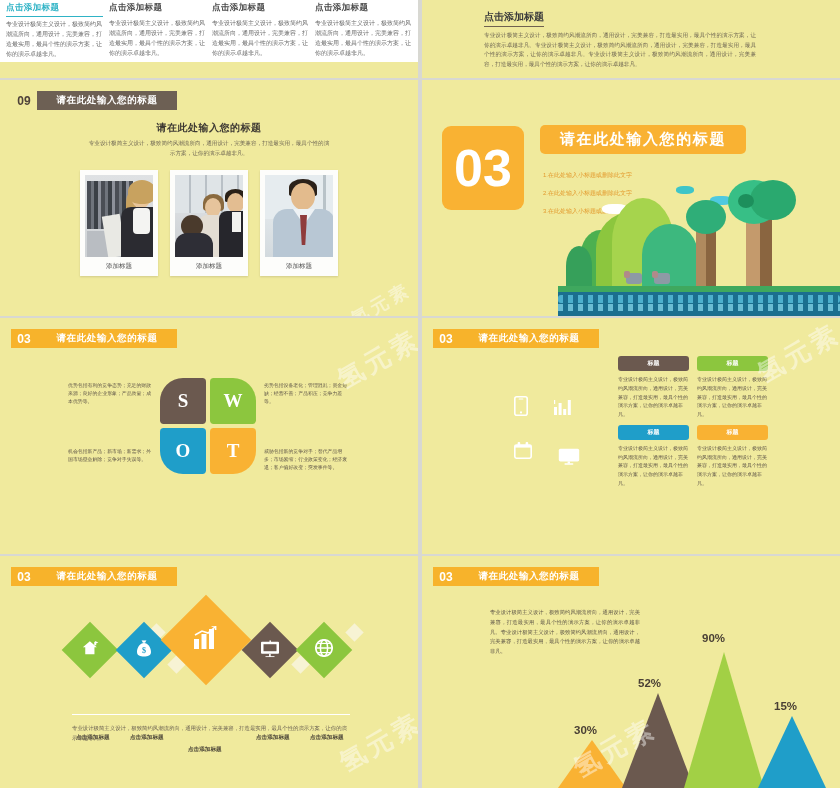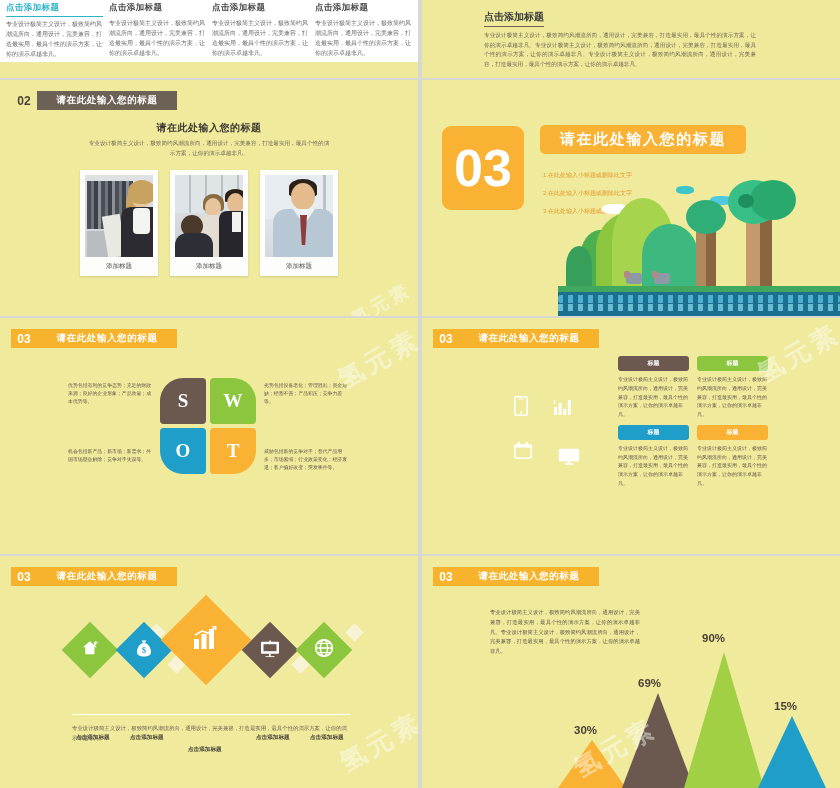--- a/index.html
+++ b/index.html
@@ -202,21 +202,21 @@
 
   <div class="slide s-topright">
     <div class="topright-inner">
       <div class="tr-h">点击添加标题</div>
       <div class="tr-p">专业设计极简主义设计，极致简约风潮流所向，通用设计，完美兼容，打造最实用，最具个性的演示方案，让你的演示卓越非凡。专业设计极简主义设计，极致简约风潮流所向，通用设计，完美兼容，打造最实用，最具个性的演示方案，让你的演示卓越非凡。专业设计极简主义设计，极致简约风潮流所向，通用设计，完美兼容，打造最实用，最具个性的演示方案，让你的演示卓越非凡。</div>
     </div>
   </div>
 
   <div class="slide s02">
     <div class="hdr brown">
-      <div class="num">02</div>
+      <div class="num">09</div>
       <div class="bar">请在此处输入您的标题</div>
     </div>
     <div class="big-title">请在此处输入您的标题</div>
     <div class="sub">专业设计极简主义设计，极致简约风潮流所向，通用设计，完美兼容，打造最实用，最具个性的演示方案，让你的演示卓越非凡。</div>
 
     <div class="photos">
       <div class="pcard">
         <div class="pimg ph1">
           <div class="shelf"></div>
             <div class="shelf2"></div>
@@ -470,21 +470,21 @@
       <div class="bar">请在此处输入您的标题</div>
     </div>
 
     <div class="tritext">专业设计极简主义设计，极致简约风潮流所向，通用设计，完美兼容，打造最实用，最具个性的演示方案，让你的演示卓越非凡。专业设计极简主义设计，极致简约风潮流所向，通用设计，完美兼容，打造最实用，最具个性的演示方案，让你的演示卓越非凡。</div>
 
     <div style="position:absolute;left:130px;bottom:0;width:280px;height:186px;">
       <div class="tri" style="left:6px;border-left-width:34px;border-right-width:34px;border-bottom-width:48px;border-bottom-color:#f9b233;"></div>
       <div class="tlabel" style="left:22px;bottom:52px;">30%</div>
 
       <div class="tri" style="left:70px;border-left-width:36px;border-right-width:36px;border-bottom-width:95px;border-bottom-color:#6b594f;"></div>
-      <div class="tlabel" style="left:86px;bottom:99px;">69%</div>
+      <div class="tlabel" style="left:86px;bottom:99px;">52%</div>
 
       <div class="tri" style="left:132px;border-left-width:40px;border-right-width:40px;border-bottom-width:136px;border-bottom-color:#a2d045;"></div>
       <div class="tlabel" style="left:150px;bottom:144px;">90%</div>
 
       <div class="tri" style="left:206px;border-left-width:34px;border-right-width:34px;border-bottom-width:72px;border-bottom-color:#1f9ec9;"></div>
       <div class="tlabel" style="left:222px;bottom:76px;">15%</div>
     </div>
 
     <div class="wm" style="left:148px;bottom:22px;">氢元素</div>
   </div>

